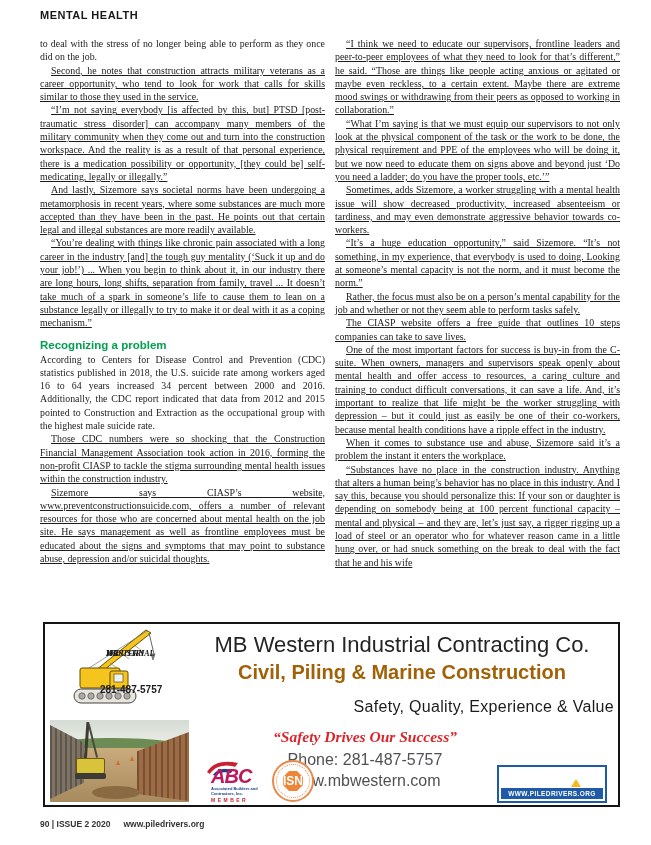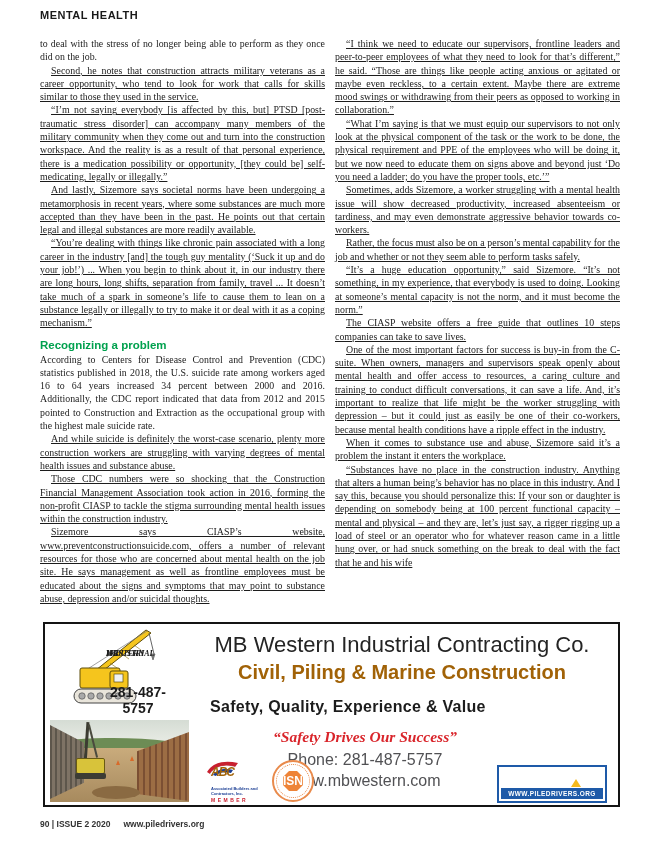--- a/index.html
+++ b/index.html
@@ -18,35 +18,35 @@
 
   
   .ad { position:absolute; left:43px; top:622px; width:573px; height:181px;
         border:2px solid #141414; background:#ffffff; font-family:"Liberation Sans", sans-serif; }
   .ad * { position:absolute; }
 
   .ad-headline { left:145px; top:8px; width:424px; text-align:center; white-space:nowrap;
                  font-size:22px; font-weight:400; color:#242424; }
   .ad-subhead  { left:145px; top:37px; width:424px; text-align:center; white-space:nowrap;
                  font-size:20px; font-weight:700; color:#a16207; }
-  .ad-tagline  { left:165px; top:74px; width:404px; text-align:left; white-space:nowrap;
-                 font-size:16px; font-weight:700; color:#1c1c1c; letter-spacing:.3px; }
+  .ad-tagline  { left:165px; top:74px; width:404px; text-align:right; white-space:nowrap;
+                 font-size:16px; font-weight:400; color:#1c1c1c; letter-spacing:.3px; }
   .ad-slogan   { left:175px; top:104px; width:290px; text-align:center; white-space:nowrap;
                  font-family:"Liberation Serif", serif; font-style:italic; font-weight:700;
                  font-size:15.5px; color:#D9252B; }
   .ad-phone    { left:175px; top:127px; width:290px; text-align:center; font-size:16px; color:#515154; }
   .ad-web      { left:175px; top:148px; width:290px; text-align:center; font-size:16px; color:#515154; }
 
   
   .ad-logo { left:5px; top:2px; width:138px; height:92px; }
   .ad-logo svg { position:absolute; left:0; top:0; }
   .logo-text { left:56px; top:24px; width:62px; text-align:right;
                font-family:"Liberation Serif", serif; font-style:italic; font-weight:700;
                font-size:8px; line-height:8.5px; color:#1b1b1b; }
-  .logo-phone { left:50px; top:58px; width:76px; text-align:center; font-size:14px; font-weight:700;
+  .logo-phone { left:50px; top:58px; width:76px; font-size:10px; font-weight:700;
                 font-style:normal; color:#1b1b1b; font-family:"Liberation Sans", sans-serif; }
 
   
   .ad-photo { left:5px; top:96px; width:139px; height:82px; overflow:hidden; background:#b7a27d; }
   .ph-sky    { left:0; top:0; width:139px; height:28px; background:linear-gradient(#d5dcd4,#ecefe8); }
   .ph-trees  { left:0; top:18px; width:139px; height:11px; background:#6d8c55; border-radius:40% 55% 45% 50%/80% 90% 0 0; }
   .ph-ground { left:0; top:28px; width:139px; height:54px; background:linear-gradient(#c9ab7c,#a78a5e); }
   .ph-wall-l { left:0; top:5px; width:34px; height:74px;
                background:repeating-linear-gradient(90deg,#5d564b 0 2px,#7e7365 2px 5px);
                clip-path:polygon(0 0,100% 24%,100% 78%,0 100%); }
@@ -58,22 +58,22 @@
   .ph-body   { left:26px; top:38px; width:27px; height:14px; background:#d8c33a; border:1px solid #6a5b12; border-radius:2px; }
   .ph-track  { left:25px; top:53px; width:31px; height:6px; background:#3c3c34; border-radius:2px; }
   .ph-dirt   { left:42px; top:66px; width:48px; height:13px; background:#8a6a42; border-radius:50%; }
   .ph-cone1, .ph-cone2 { width:0; height:0; border-left:2px solid transparent; border-right:2px solid transparent;
                border-bottom:5px solid #d86a2a; }
   .ph-cone1 { left:66px; top:40px; } .ph-cone2 { left:80px; top:36px; }
 
   
   .abc { left:160px; top:134px; width:62px; height:45px; }
   .abc-flag { left:0; top:0; }
-  .abc-letters { left:6px; top:7px; font-weight:700; font-style:italic; font-size:12px;
-                 letter-spacing:-1px; color:#a16207; }
+  .abc-letters { left:6px; top:7px; font-weight:700; font-style:italic; font-size:20px;
+                 letter-spacing:-1px; color:#be185d; }
   .abc-org { left:6px; top:29px; width:54px; font-size:4px; line-height:4.5px; color:#1B3E94; font-weight:700; }
   .abc-member { left:6px; top:39px; width:54px; font-size:5px; letter-spacing:2.5px; color:#C8202F; font-weight:700; }
 
   
   .isn { left:227px; top:136px; width:42px; height:42px; border:2px solid #E98A4B; border-radius:50%;
          background:#fff; box-sizing:border-box; }
   .isn-ring { left:2px; top:2px; width:34px; height:34px; border:1px dotted #E98A4B; border-radius:50%; box-sizing:border-box; }
   .isn-core { left:9px; top:9px; width:20px; height:20px; background:#EE8438;
               clip-path:polygon(30% 0,70% 0,100% 30%,100% 70%,70% 100%,30% 100%,0 70%,0 30%);
               color:#fff; font-size:12px; font-weight:700; display:flex; align-items:center; justify-content:center; }
@@ -100,30 +100,29 @@
 
   <div class="columns">
     <div class="col">
       <p class="body-p">to deal with the stress of no longer being able to perform as they once did on the job.</p>
       <p class="body-p ind">Second, he notes that construction attracts military veterans as a career opportunity, who tend to look for work that calls for skills similar to those they used in the service.</p>
       <p class="body-p ind">“I’m not saying everybody [is affected by this, but] PTSD [post-traumatic stress disorder] can accompany many members of the military community when they come out and turn into the construction workspace. And the reality is as a result of that personal experience, there is a medication possibility or opportunity, [they could be] self-medicating, legally or illegally.”</p>
       <p class="body-p ind">And lastly, Sizemore says societal norms have been undergoing a metamorphosis in recent years, where some substances are much more accepted than they have been in the past. He points out that certain legal and illegal substances are more readily available.</p>
       <p class="body-p ind">“You’re dealing with things like chronic pain associated with a long career in the industry [and] the tough guy mentality (‘Suck it up and do your job!’) ... When you begin to think about it, in our industry there are long hours, long shifts, separation from family, travel ... It doesn’t take much of a spark in someone’s life to cause them to lean on a substance legally or illegally to try to make it or deal with it as a coping mechanism.”</p>
       <h2 class="subhead-green">Recognizing a problem</h2>
       <p class="body-p">According to Centers for Disease Control and Prevention (CDC) statistics published in 2018, the U.S. suicide rate among workers aged 16 to 64 years increased 34 percent between 2000 and 2016. Additionally, the CDC report indicated that data from 2012 and 2015 pointed to Construction and Extraction as the occupational group with the highest male suicide rate.</p>
-      <p class="body-p ind">And while suicide is definitely the worst-case scenario, plenty more construction workers are struggling with varying degrees of mental health issues and substance abuse.</p>
       <p class="body-p ind">Those CDC numbers were so shocking that the Construction Financial Management Association took action in 2016, forming the non-profit CIASP to tackle the stigma surrounding mental health issues within the construction industry.</p>
       <p class="body-p ind">Sizemore says CIASP’s website, www.preventconstructionsuicide.com, offers a number of relevant resources for those who are concerned about mental health on the job site. He says management as well as frontline employees must be educated about the signs and symptoms that may point to substance abuse, depression and/or suicidal thoughts.</p>
     </div>
     <div class="col">
       <p class="body-p ind">“I think we need to educate our supervisors, frontline leaders and peer-to-peer employees of what they need to look for that’s different,” he said. “Those are things like people acting anxious or agitated or maybe even reckless, to a certain extent. Maybe there are extreme mood swings or withdrawing from their peers as opposed to working in collaboration.”</p>
       <p class="body-p ind">“What I’m saying is that we must equip our supervisors to not only look at the physical component of the task or the work to be done, the physical requirement and PPE of the employees who will be doing it, but we now need to educate them on signs above and beyond just ‘Do you need a ladder; do you have the proper tools, etc.’”</p>
       <p class="body-p ind">Sometimes, adds Sizemore, a worker struggling with a mental health issue will show decreased productivity, increased absenteeism or tardiness, and may even demonstrate aggressive behavior towards co-workers.</p>
+      <p class="body-p ind">“It’s a huge education opportunity,” said Sizemore. “It’s not something, in my experience, that everybody is used to doing. Looking at someone’s mental capacity is not the norm, and it must become the norm.”</p>
       <p class="body-p ind">Rather, the focus must also be on a person’s mental capability for the job and whether or not they seem able to perform tasks safely.</p>
-      <p class="body-p ind">“It’s a huge education opportunity,” said Sizemore. “It’s not something, in my experience, that everybody is used to doing. Looking at someone’s mental capacity is not the norm, and it must become the norm.”</p>
       <p class="body-p ind">The CIASP website offers a free guide that outlines 10 steps companies can take to save lives.</p>
       <p class="body-p ind">One of the most important factors for success is buy-in from the C-suite. When owners, managers and supervisors speak openly about mental health and offer access to resources, a caring culture and training to conduct difficult conversations, it can save a life. And, it’s important to realize that life might be the worker struggling with depression – but it could just as easily be one of their co-workers, because mental health conditions have a ripple effect in the industry.</p>
       <p class="body-p ind">When it comes to substance use and abuse, Sizemore said it’s a problem the instant it enters the workplace.</p>
       <p class="body-p ind">“Substances have no place in the construction industry. Anything that alters a human being’s behavior has no place in this industry. And I say this, because you should personalize this: If your son or daughter is depending on somebody being at 100 percent functional capacity – mental and physical – and they are, let’s just say, a rigger rigging up a load of steel or an operator who for whatever reason came in a little hung over, or had snuck something on the break to deal with the fact that he and his wife</p>
     </div>
   </div>
 
   <div class="ad">
 
     <div class="ad-logo">

